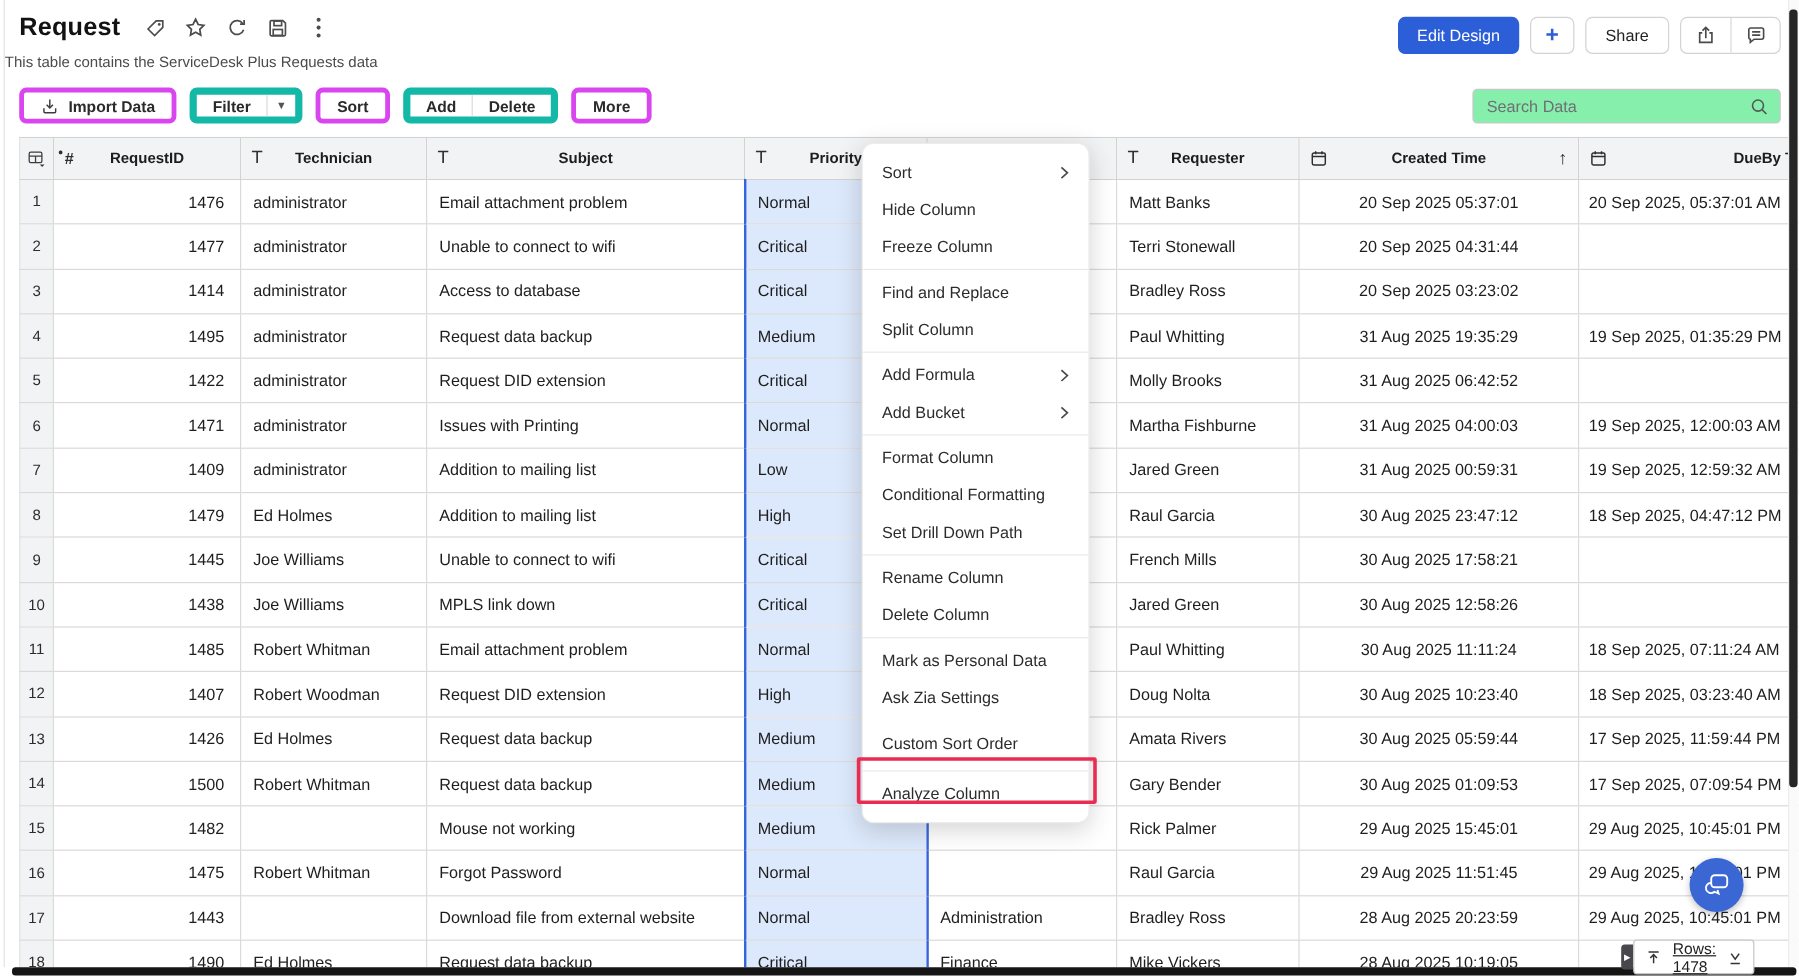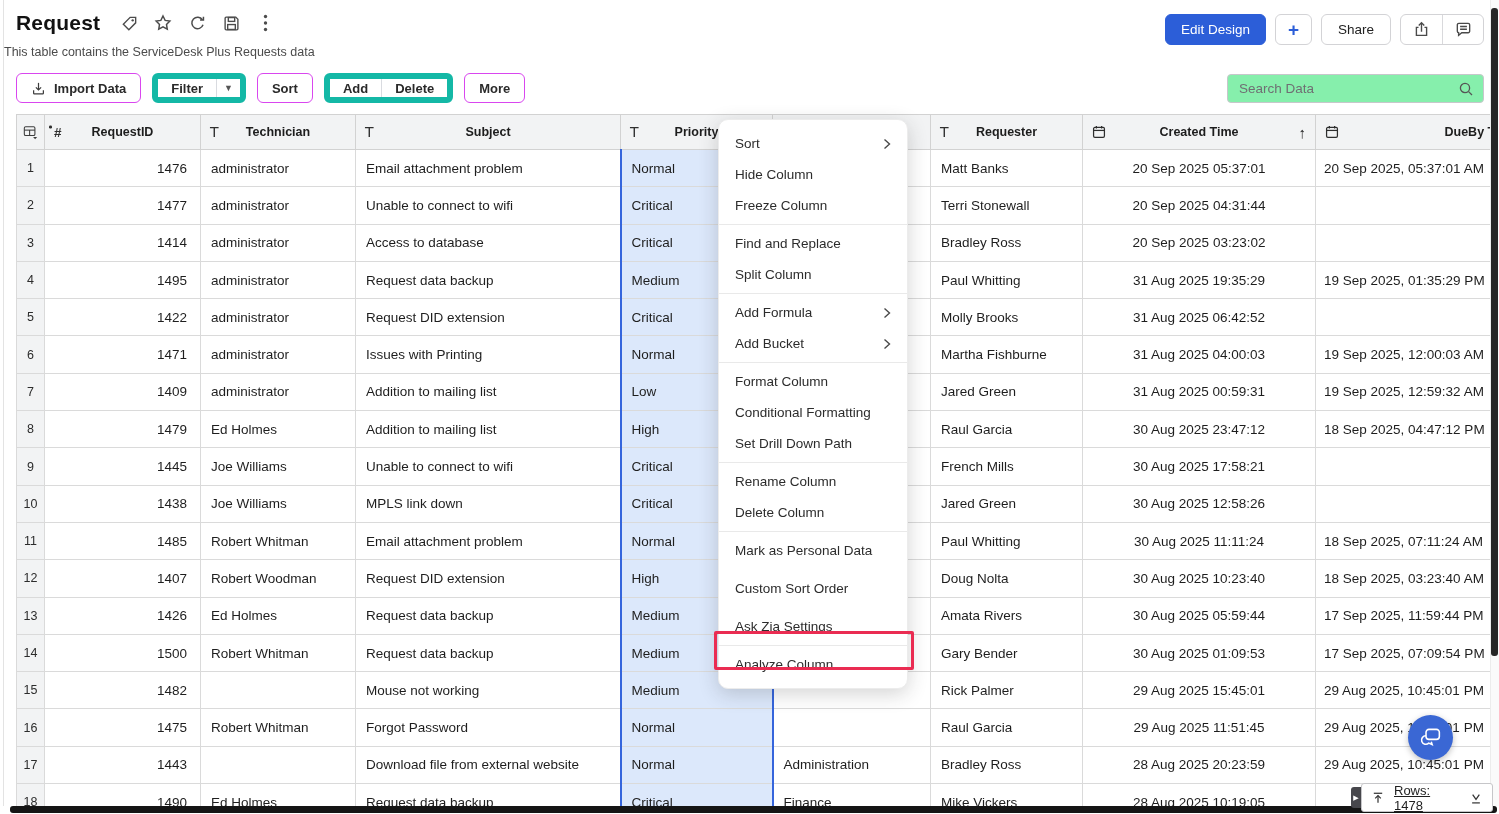--- a/index.html
+++ b/index.html
@@ -22,21 +22,21 @@
          border-radius:6px; background:#fff; font-size:13.5px; font-weight:500; color:#222; cursor:pointer; }
   .btn-primary { background:#2c5ed8; border-color:#2c5ed8; color:#fff; padding:0 15px; }
   .btn-plus { width:37px; color:#2c5ed8; font-size:19px; font-weight:700; }
   .btn-share { padding:0 16px; }
   .icon-btn-group { display:flex; height:31px; border:1px solid #d3d3d6; border-radius:6px; overflow:hidden; background:#fff; }
   .icon-btn-group .ibtn { width:41px; display:flex; align-items:center; justify-content:center; cursor:pointer; }
   .icon-btn-group .ibtn + .ibtn { border-left:1px solid #d9d9dc; }
 
   
   .toolbar { position:absolute; left:16px; top:73px; display:flex; gap:11px; align-items:center; }
-  .tbtn { height:30px; border:1px solid #d946ef; border-radius:6px; background:#fff; display:flex;
+  .tbtn { height:30px; border:4px solid #d946ef; border-radius:6px; background:#fff; display:flex;
           align-items:center; font-size:13px; font-weight:600; color:#2a2a2a; padding:0 14px; cursor:pointer; }
   .tbtn .dl { margin-right:8px; display:flex; }
   .tgroup { height:30px; border:6px solid #14b8a6; border-radius:6px; background:#fff; display:flex; overflow:hidden; }
   .tgroup .seg { display:flex; align-items:center; padding:0 13px; font-size:13px; font-weight:600; color:#2a2a2a; cursor:pointer; }
   .tgroup .seg + .seg { border-left:1px solid #d9dbe0; }
   .tgroup .caret-seg { padding:0 7px; color:#555; font-size:9px; }
   .search-box { position:absolute; top:74px; right:15px; width:257px; height:29px; border:1px solid #c7c7cb;
                 border-radius:4px; display:flex; align-items:center; background:#86efac; padding:0 9px; }
   .search-box input { border:none; outline:none; flex:1; font-size:13.5px; font-family:"Liberation Sans",sans-serif; color:#333; background:transparent; }
   .search-box input::placeholder { color:#6f6f73; }
@@ -65,21 +65,21 @@
               border:1px solid #ececec; box-shadow:0 5px 20px rgba(40,40,40,.20); padding:8px 0; z-index:30; }
   .ctx-item { height:31px; display:flex; align-items:center; padding:0 16px; font-size:13.5px; color:#2c2c2c; cursor:pointer; }
   .ctx-item .chev { margin-left:auto; display:flex; }
   .ctx-item.custom { margin:7px 0; }
   .ctx-div { height:1px; background:#e9e9e9; margin:3px 0; }
   .red-box { position:absolute; left:-5px; width:200px; height:39px; border:3px solid #ea2c52; border-radius:2px; z-index:40; pointer-events:none; }
 
   
   .fab { position:absolute; left:1408px; top:715px; width:45px; height:45px; border-radius:50%; background:#3a67d4;
          display:flex; align-items:center; justify-content:center; z-index:50; cursor:pointer; box-shadow:0 2px 6px rgba(0,0,0,.25); }
-  .rows-panel { position:absolute; left:1361px; top:783px; width:132px; height:29px; background:#fff; border:1px solid #c6c6c9;
+  .rows-panel { position:absolute; left:1361px; top:783px; width:101px; height:29px; background:#fff; border:1px solid #c6c6c9;
                 border-radius:3px; display:flex; align-items:center; gap:9px; padding:0 9px; z-index:65; }
   .rows-label { font-size:13px; color:#1f1f1f; text-decoration:underline; cursor:pointer; }
   .rows-handle { position:absolute; left:1351px; top:787px; width:10px; height:21px; background:#47474c; border-radius:3px 0 0 3px;
                  display:flex; align-items:center; justify-content:center; color:#fff; font-size:7px; z-index:65; cursor:pointer; }
   .h-scroll { position:absolute; left:10px; top:806px; width:1487px; height:7px; background:#151515; border-radius:3px; z-index:60; }
   .v-track { position:absolute; right:0; top:0; width:9px; height:806px; background:#fafafa; border-left:1px solid #ececec; z-index:55; }
   .v-thumb { position:absolute; right:1px; top:8px; width:7px; height:648px; background:#262626; border-radius:3px; z-index:56; }
 </style>
 </head>
 <body>
@@ -493,25 +493,25 @@
     <div class="ctx-item">
       <span>Rename Column</span>
     </div>
     <div class="ctx-item">
       <span>Delete Column</span>
     </div>
     <div class="ctx-div"></div>
     <div class="ctx-item">
       <span>Mark as Personal Data</span>
     </div>
+    <div class="ctx-item">
+      <span>Ask Zia Settings</span>
+    </div>
     <div class="ctx-item custom">
       <span>Custom Sort Order</span>
-    </div>
-    <div class="ctx-item">
-      <span>Ask Zia Settings</span>
     </div>
     <div class="ctx-div"></div>
     <div class="ctx-item">
       <span>Analyze Column</span>
     </div>
     <div class="red-box" style="top: 511px;"></div>
   </div>
 
 <div class="fab">
   <span style="display:flex;">

